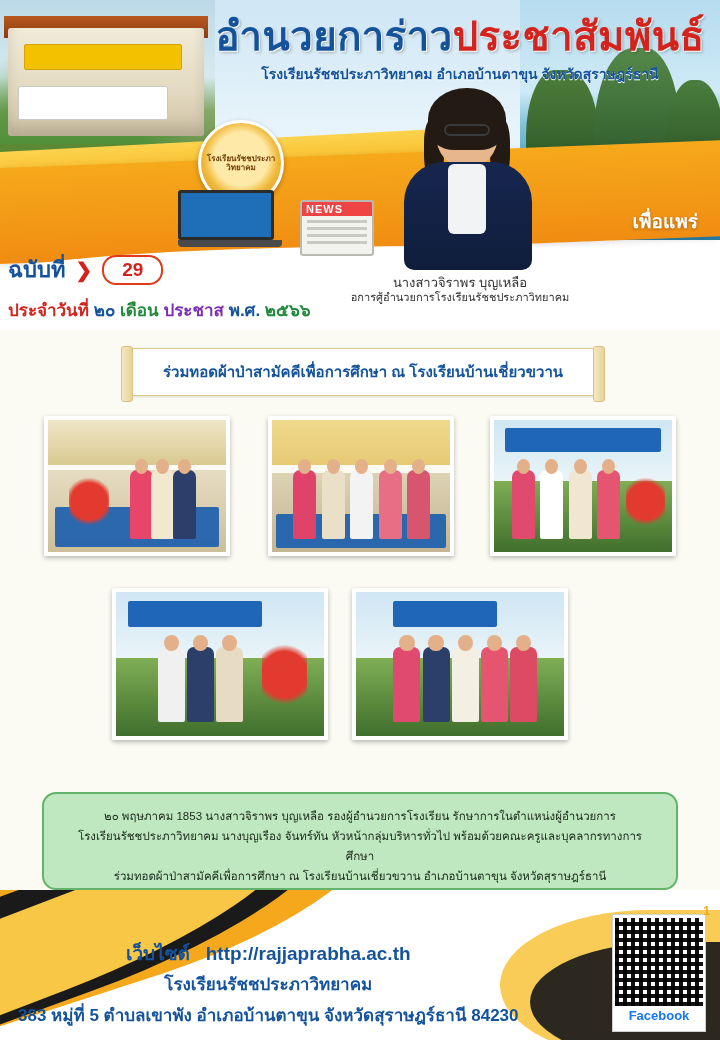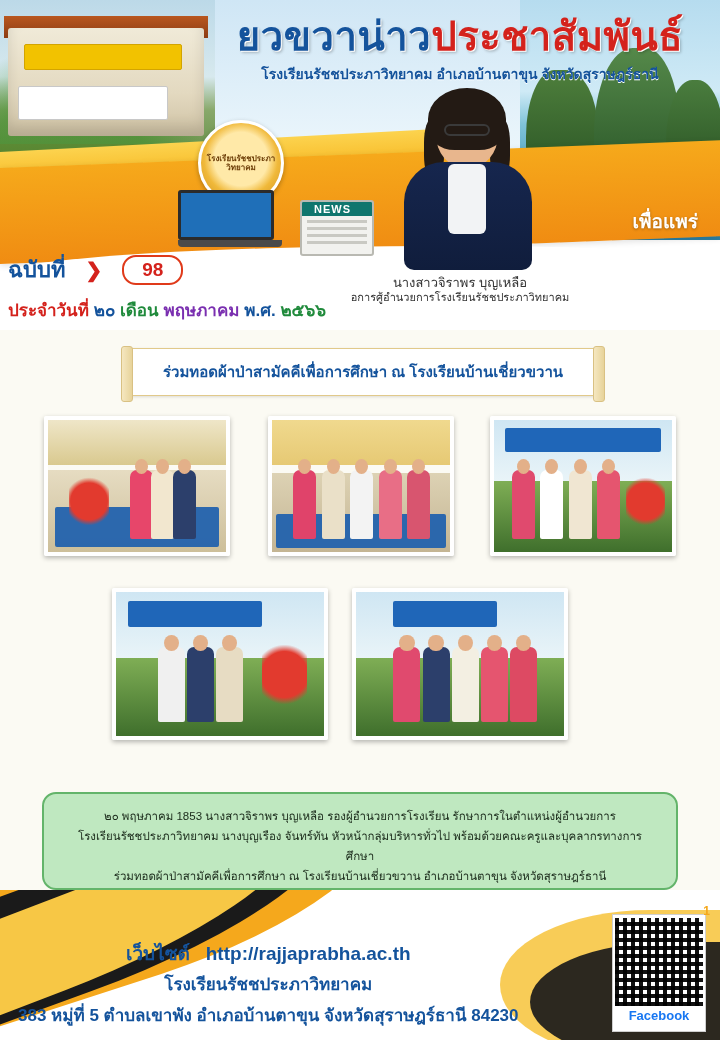--- a/index.html
+++ b/index.html
@@ -142,22 +142,22 @@
   }
   .hdr-laptop .base {
     width: 104px; height: 7px; background: #4a4a4a; border-radius: 0 0 4px 4px;
   }
   .hdr-news {
     position: absolute; left: 300px; top: 200px; width: 74px; height: 56px;
     background: #f2f2ef; border: 2px solid #b9b9b2; border-radius: 3px;
     overflow: hidden;
   }
   .hdr-news .nb {
-    background: #0f766e; color: #fff; font-size: 11px; font-weight: bold;
-    padding: 1px 12px; letter-spacing: 1px;
+    background: #ef4444; color: #fff; font-size: 11px; font-weight: bold;
+    padding: 1px 4px; letter-spacing: 1px;
   }
   .hdr-news .ln { height: 3px; background: #c9c9c3; margin: 4px 5px; }
   
   .hdr-portrait {
     position: absolute; left: 392px; top: 92px; width: 150px; height: 178px;
   }
   .hdr-portrait .head {
     position: absolute; left: 44px; top: 4px; width: 62px; height: 72px;
     background: #e8b68d; border-radius: 50% 50% 46% 46%;
   }
@@ -196,21 +196,21 @@
   }
   .hdr-watermark {
     position: absolute; right: 22px; top: 206px;
     font-size: 19px; color: #ffffff; font-weight: bold;
     text-shadow: 0 1px 3px rgba(0,0,0,.35);
   }
 
   
   .issue-row {
     position: absolute; left: 8px; top: 252px;
-    display: flex; align-items: center; gap: 20px;
+    display: flex; align-items: center; gap: 10px;
   }
   .issue-label { font-size: 22px; font-weight: bold; color: #14539c; }
   .issue-arrow { color: #d4221c; font-size: 20px; font-weight: bold; }
   .issue-pill {
     background: #ffffff; border: 2px solid #e03a1a; border-radius: 14px;
     padding: 2px 18px; font-size: 19px; font-weight: bold; color: #d4221c;
   }
   .issue-date {
     position: absolute; left: 8px; top: 296px;
     font-size: 17px; font-weight: bold;
@@ -345,21 +345,21 @@
       <div class="isl2"></div>
       <div class="isl3"></div>
     </div>
 
     <div class="hdr-swoosh2"></div>
     <div class="hdr-swoosh"></div>
     <div class="hdr-white-wave"></div>
 
     <div class="hdr-title-wrap">
       <div class="hdr-title-main">
-        <span>ยวขวาน่าว</span><span class="accent">ประชาสัมพันธ์</span>
+        <span>อำนวยการ่าว</span><span class="accent">ประชาสัมพันธ์</span>
       </div>
       <div class="hdr-subtitle">โรงเรียนรัชชประภาวิทยาคม  อำเภอบ้านตาขุน  จังหวัดสุราษฎร์ธานี</div>
     </div>
 
     <div class="hdr-seal">
       <span>โรงเรียนรัชชประภาวิทยาคม</span>
     </div>
 
     <div class="hdr-laptop">
       <div class="scr"></div>
@@ -385,28 +385,28 @@
     </div>
 
     <div class="hdr-watermark">เพื่อแพร่</div>
 
     <div class="hdr-name">นางสาวจิราพร  บุญเหลือ</div>
     <div class="hdr-role">อการศู้อำนวยการโรงเรียนรัชชประภาวิทยาคม</div>
 
     <div class="issue-row">
       <span class="issue-label">ฉบับที่</span>
       <span class="issue-arrow">❯</span>
-      <span class="issue-pill">98</span>
+      <span class="issue-pill">29</span>
     </div>
 
     <div class="issue-date">
       <span class="c1">ประจำวันที่</span>
       <span class="c2">๒๐</span>
       <span class="c3">เดือน</span>
-      <span class="c4">พฤษภาคม</span>
+      <span class="c4">ประชาส</span>
       <span class="c2">พ.ศ.</span>
       <span class="c3">๒๕๖๖</span>
     </div>
   </div>
 
   <div class="body-area">
 
     <div class="headline-box">
       <span class="headline-text">ร่วมทอดผ้าป่าสามัคคีเพื่อการศึกษา  ณ โรงเรียนบ้านเชี่ยวขวาน</span>
     </div>

